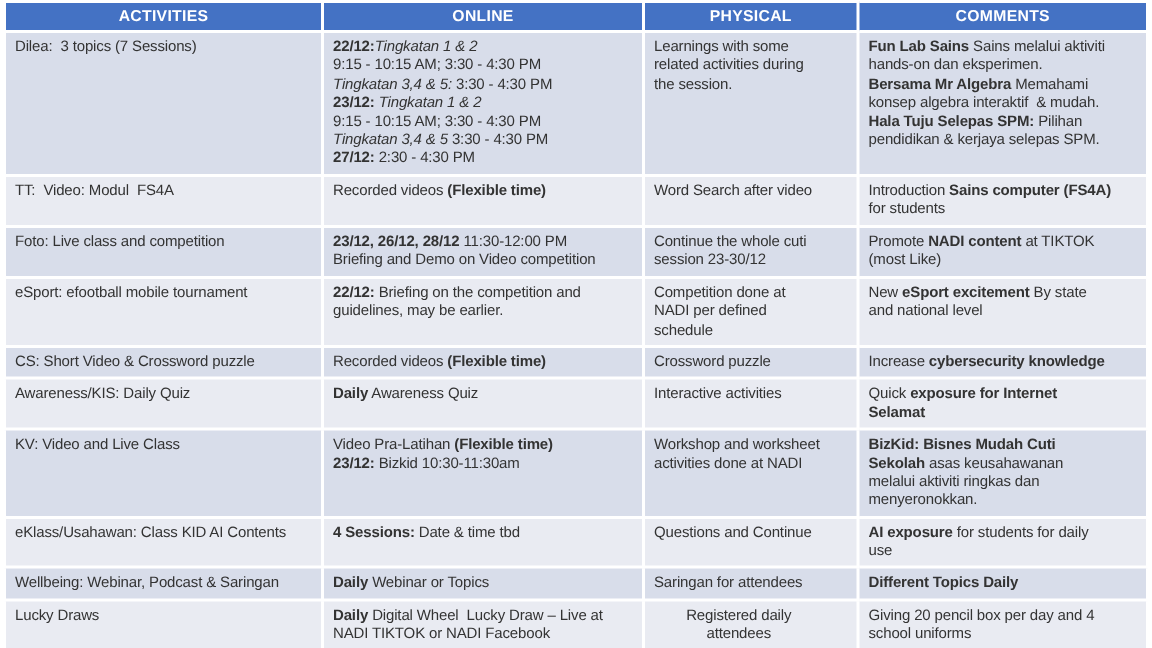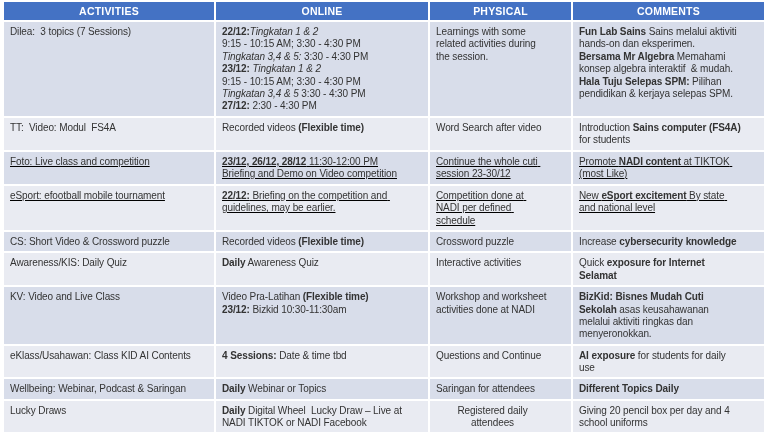--- a/index.html
+++ b/index.html
@@ -54,22 +54,22 @@
     line-height: 1.24;
     color: var(--body-text, #333333);
     padding: 4px 22px 3px 6px;
     letter-spacing: -0.1px;
   }
   thead tr { height: 20px; }
   tbody tr:nth-child(odd) td  { background: var(--band-dark, #D8DDEA); }
   tbody tr:nth-child(even) td { background: var(--band-light, #E9EBF2); }
   tbody tr:nth-child(1)  { height: 96px; }
   tbody tr:nth-child(2)  { height: 33px; }
-  tbody tr:nth-child(3)  { height: 34px; text-decoration: underline; }
-  tbody tr:nth-child(4)  { height: 29px; text-decoration: underline; }
+  tbody tr:nth-child(3)  { height: 34px; }
+  tbody tr:nth-child(4)  { height: 29px; }
   tbody tr:nth-child(5)  { height: 21px; }
   tbody tr:nth-child(6)  { height: 21px; }
   tbody tr:nth-child(7)  { height: 41px; }
   tbody tr:nth-child(8)  { height: 21px; }
   tbody tr:nth-child(9)  { height: 20px; margin-left: 12px; }
   tbody tr:nth-child(10) { height: 37px; }
   .para { margin: 0; }
   .b { font-weight: 700; }
   .i { font-style: italic; }
 </style>

